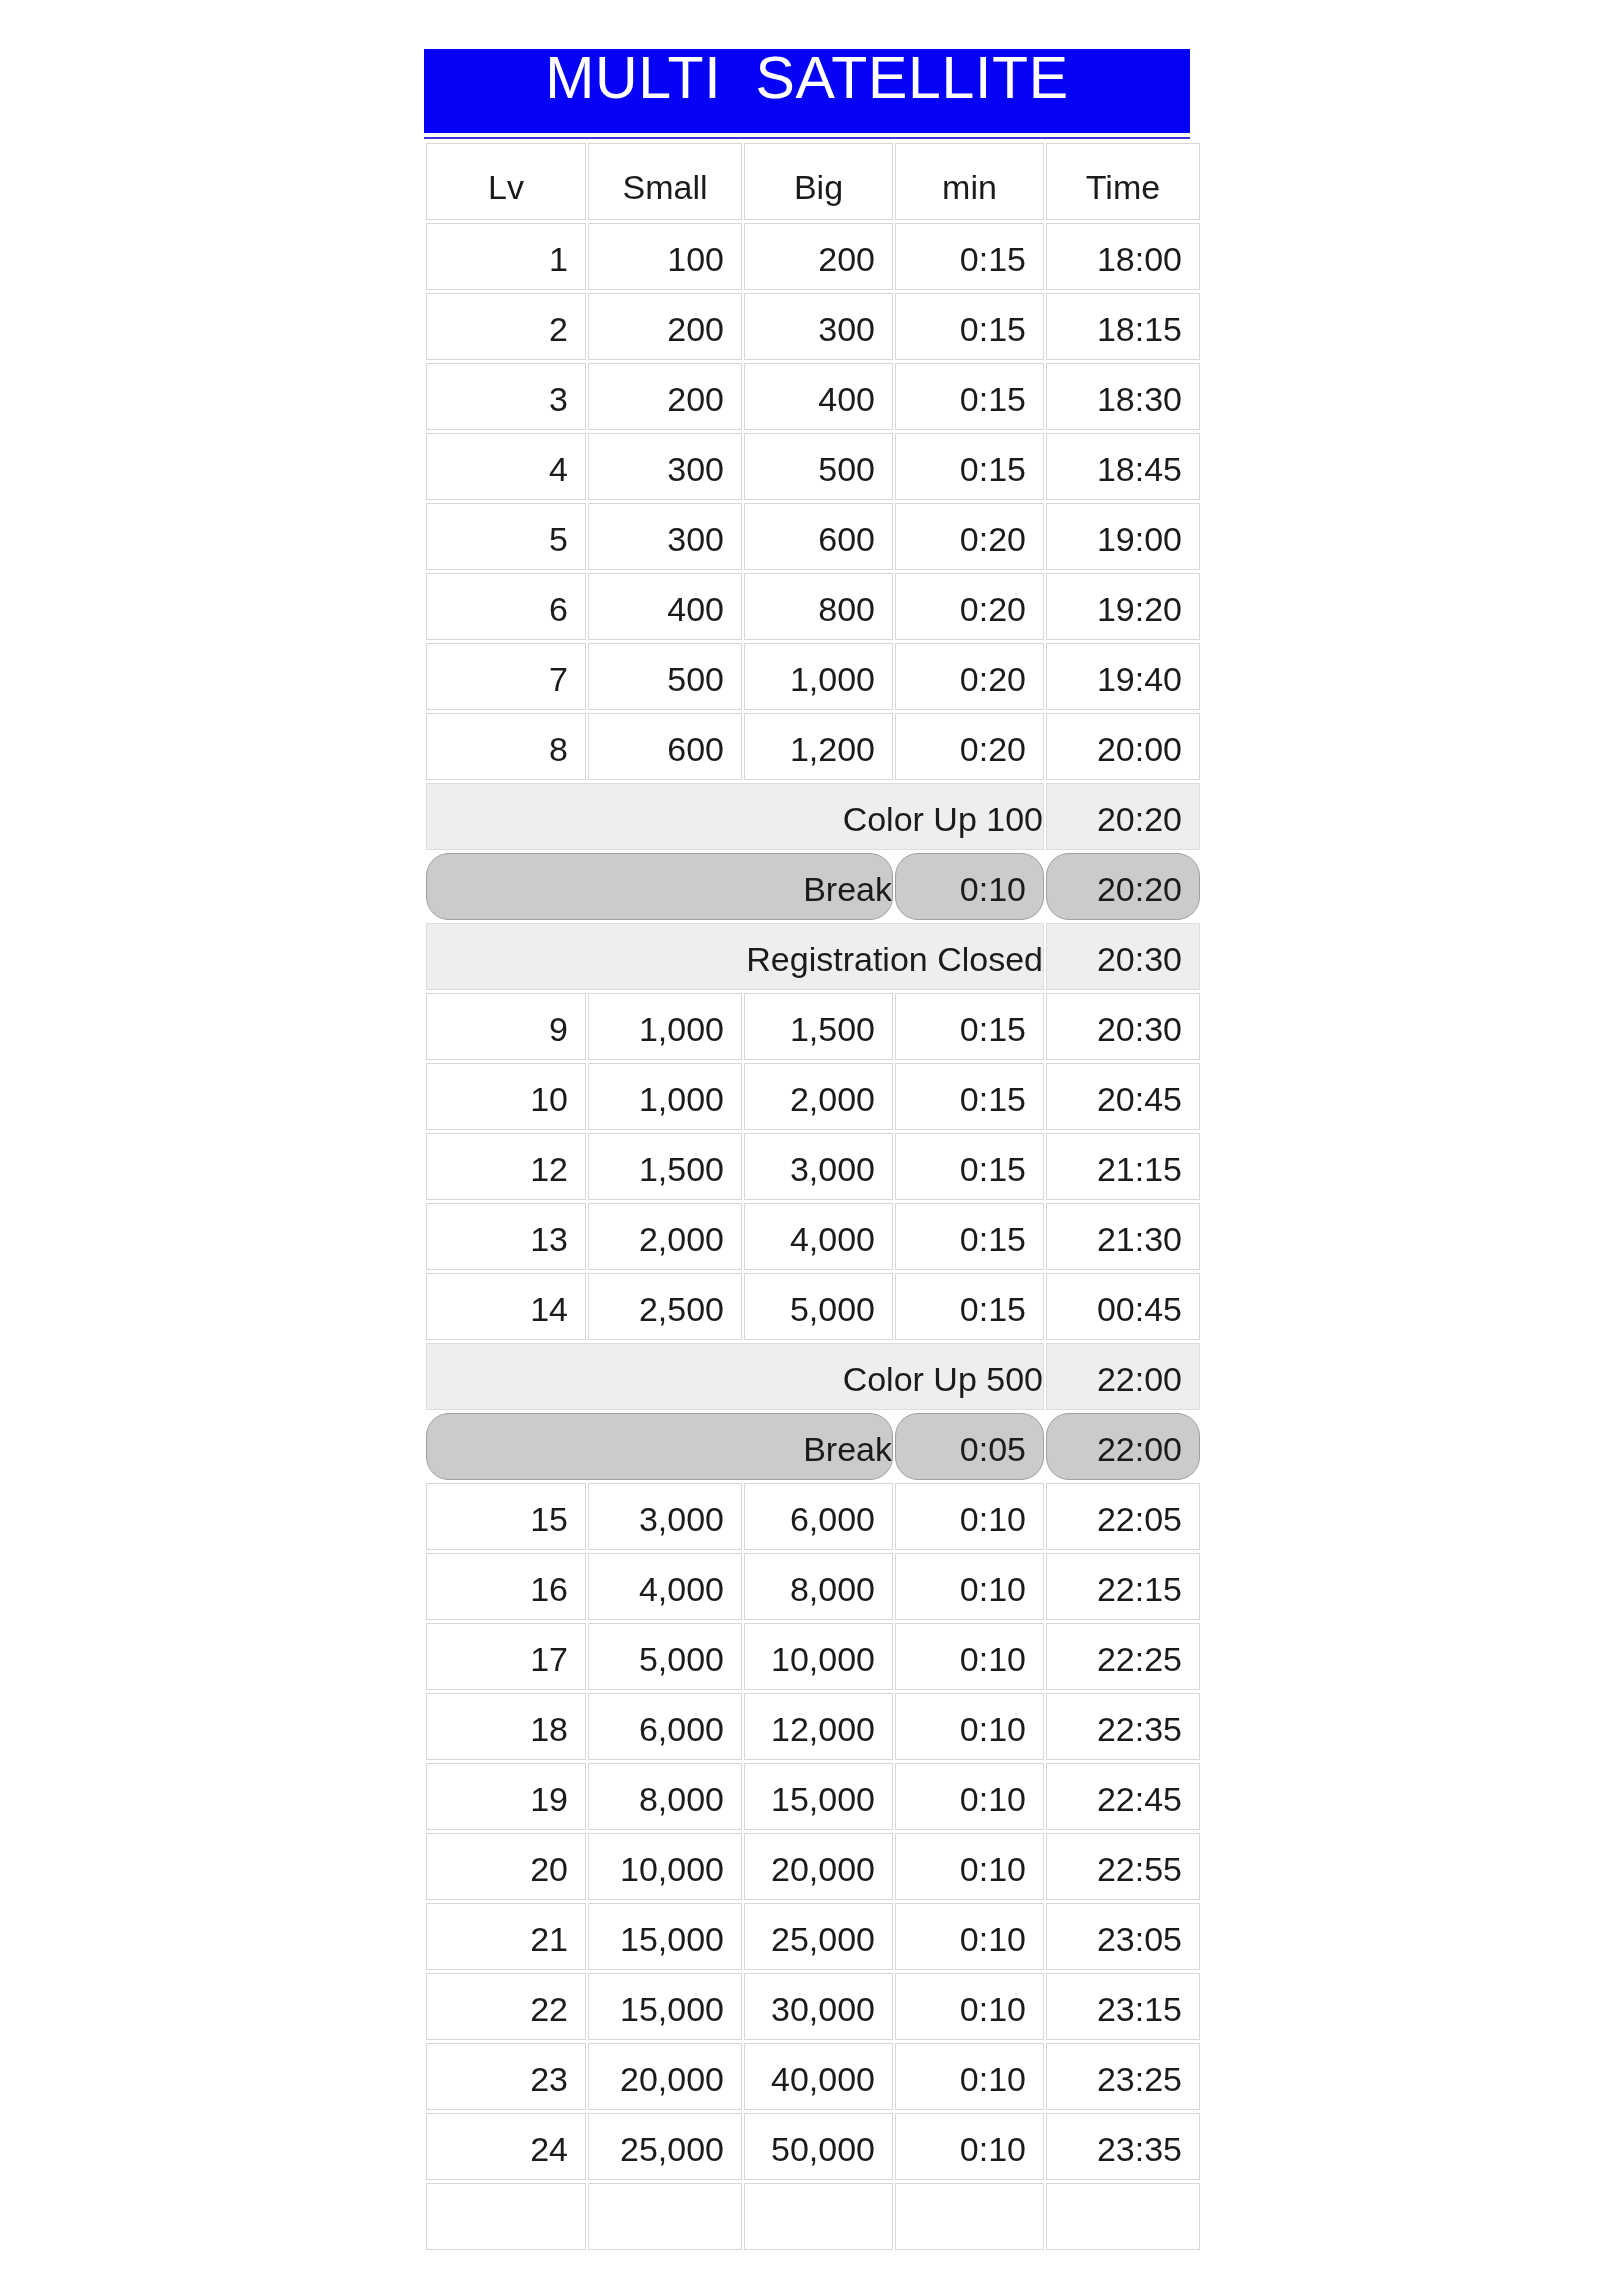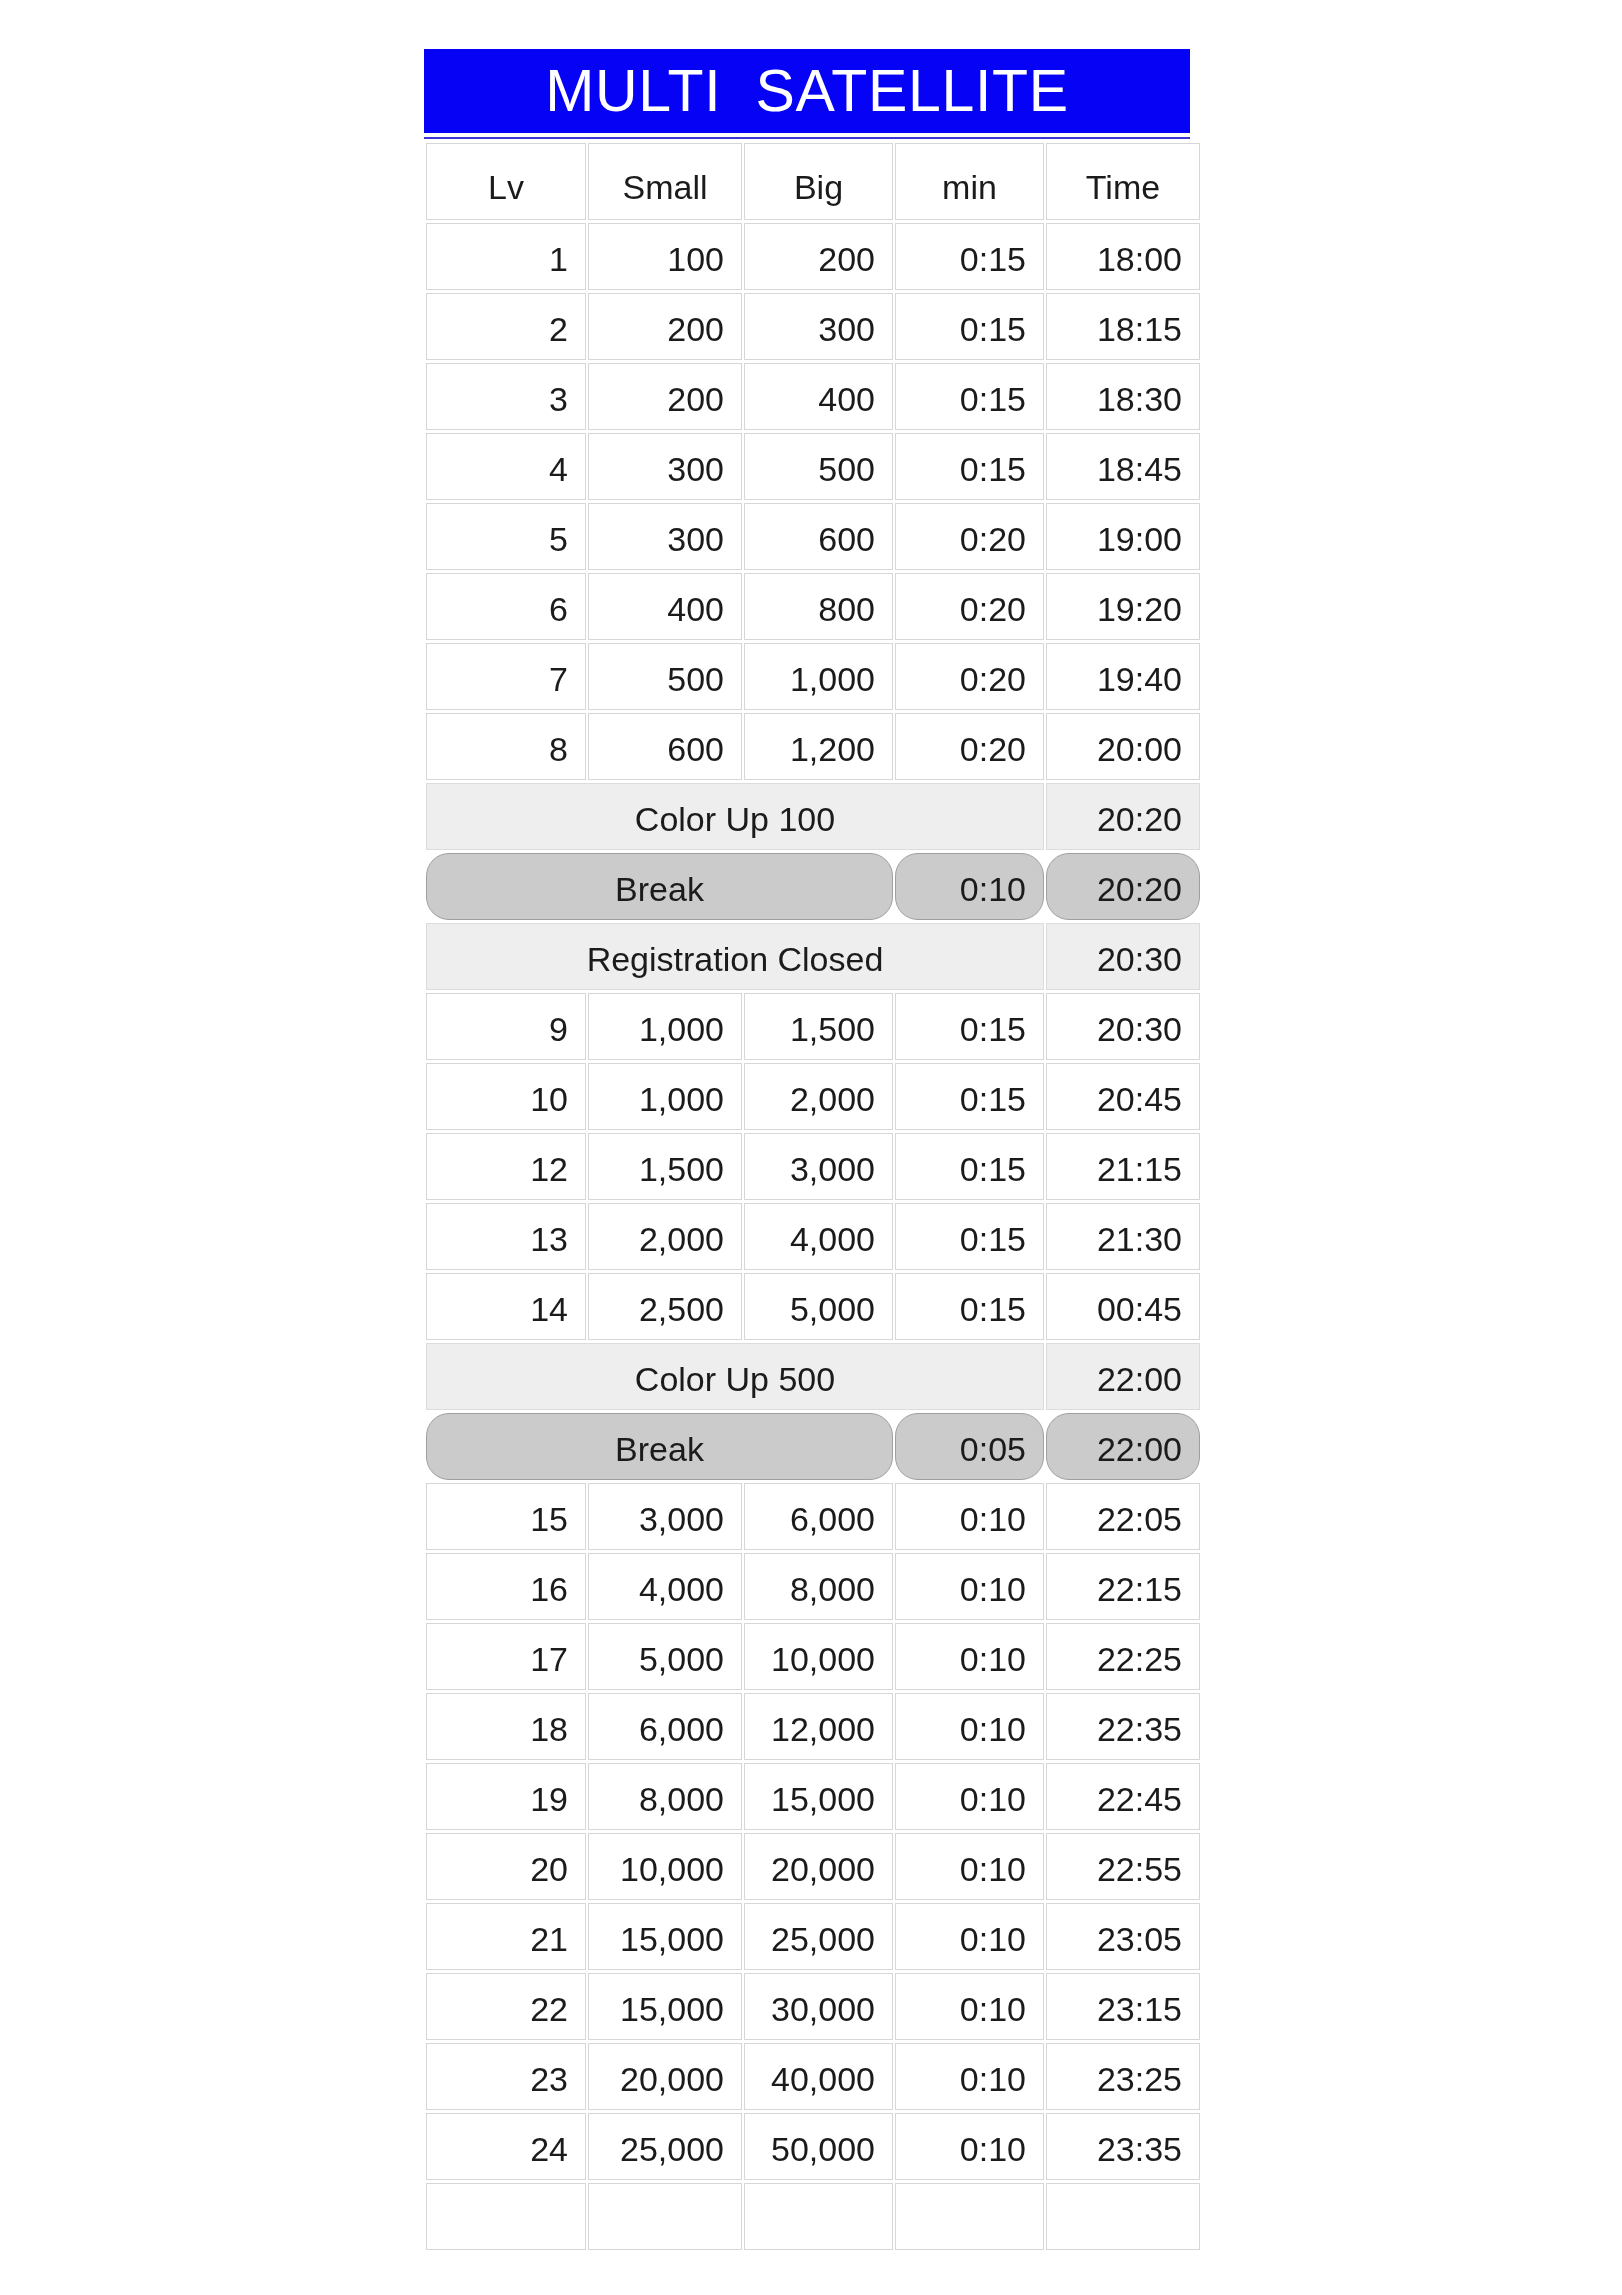--- a/index.html
+++ b/index.html
@@ -17,21 +17,21 @@
   .sheet {
     position: absolute;
     left: 424px;
     top: 49px;
     width: 766px;
   }
   .title-bar {
     height: 84px;
     background: var(--header-bg, #0602f5);
     display: flex;
-    align-items: center;
+    align-items: flex-start;
     justify-content: center;
   }
   .title-text {
     color: #ffffff;
     font-size: 59px;
     line-height: 1;
     white-space: pre;
     letter-spacing: 0.7px;
   }
   .accent-line {
@@ -61,21 +61,20 @@
     height: 77px;
     text-align: center;
     padding: 0 0 11.8px 0;
   }
   td {
     height: 67px;
     padding: 0 17px 10.5px 0;
     text-align: right;
   }
   td.label {
-    text-align: center;
     padding: 0 0 10.5px 0;
   }
   tr.light td {
     background: var(--event-light-bg, #eeeeee);
     border-color: var(--event-light-border, #dcdcdc);
   }
   tr.dark td {
     background: var(--event-dark-bg, #cbcbcb);
     border-color: var(--event-dark-border, #9f9f9f);
     border-radius: 23px;

